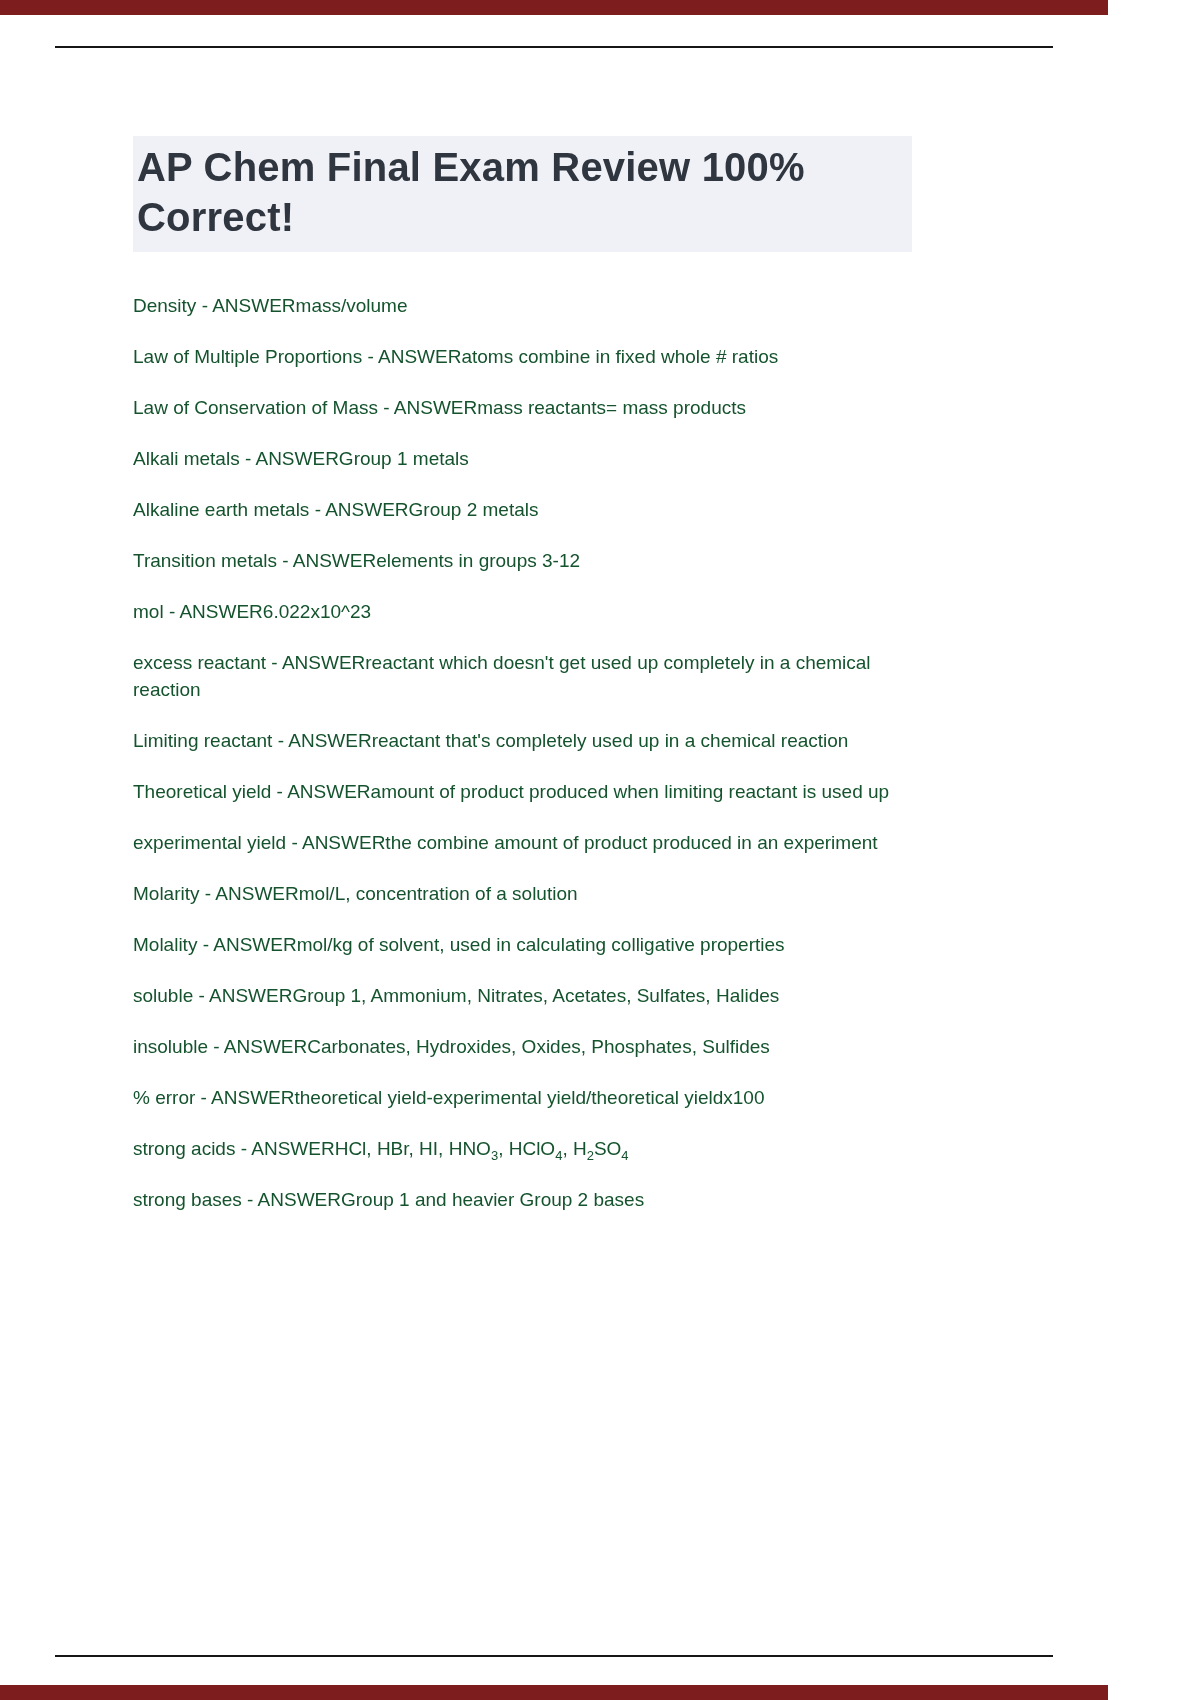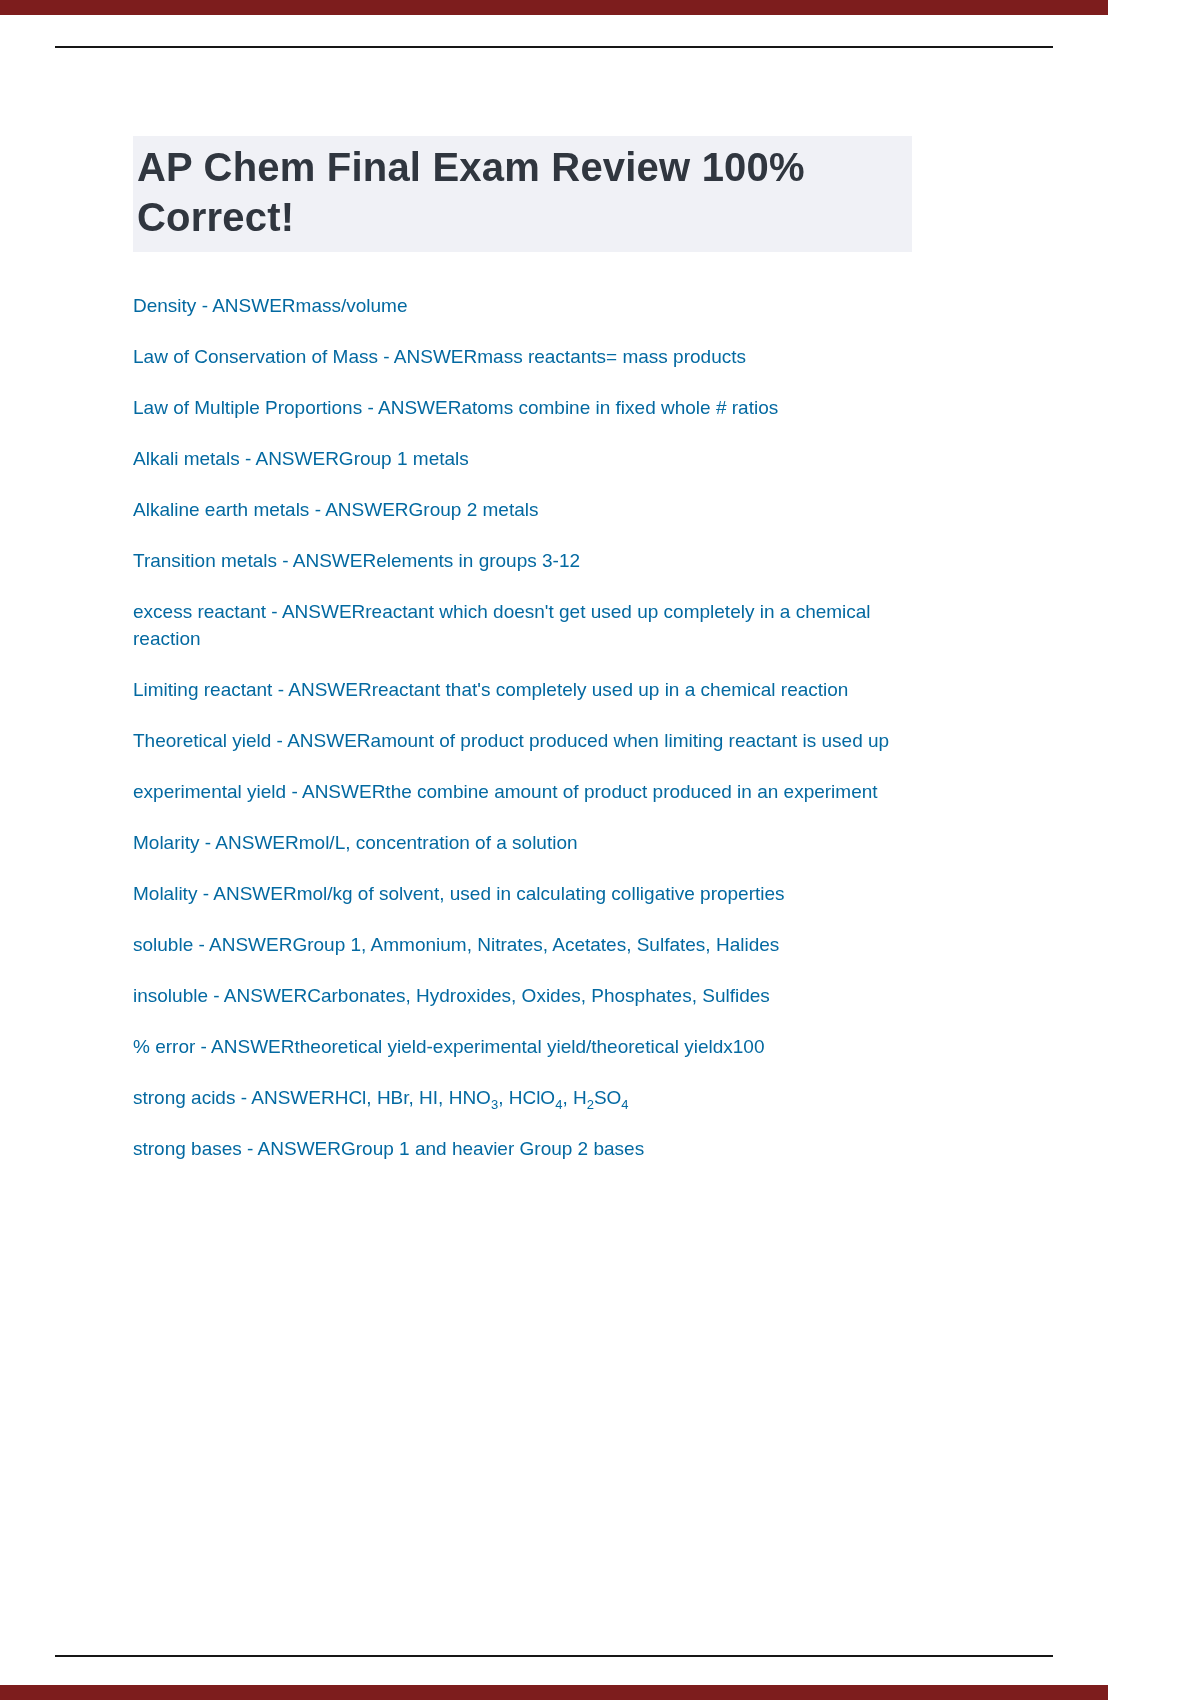--- a/index.html
+++ b/index.html
@@ -43,21 +43,21 @@
     background: #f0f1f6;
     color: #30363f;
     font-size: 40px;
     line-height: 50px;
     font-weight: bold;
     letter-spacing: 0.2px;
   }
   h1.doc-title .title-line { display: block; }
   p.qa {
     margin: 0 0 24px 0;
-    color: #0369a1;
+    color: #14532d;
     font-size: 19px;
     line-height: 27px;
     font-weight: 400;
   }
   p.qa sub {
     font-size: 13px;
     line-height: 0;
   }
 </style>
 </head>
@@ -67,25 +67,26 @@
   <div class="accent-bar top"></div>
   <div class="rule rule-top"></div>
 
   <div class="content">
     <h1 class="doc-title">
       <span class="title-line">AP Chem Final Exam Review 100%</span>
       <span class="title-line">Correct!</span>
     </h1>
 
     <p class="qa">Density - ANSWERmass/volume</p>
+    <p class="qa">Law of Multiple Proportions - ANSWERatoms combine in fixed whole # ratios</p>
     <p class="qa">Law of Conservation of Mass - ANSWERmass reactants= mass products</p>
-    <p class="qa">Law of Multiple Proportions - ANSWERatoms combine in fixed whole # ratios</p>
     <p class="qa">Alkali metals - ANSWERGroup 1 metals</p>
     <p class="qa">Alkaline earth metals - ANSWERGroup 2 metals</p>
     <p class="qa">Transition metals - ANSWERelements in groups 3-12</p>
+    <p class="qa">mol - ANSWER6.022x10^23</p>
     <p class="qa">excess reactant - ANSWERreactant which doesn't get used up completely in a chemical reaction</p>
     <p class="qa">Limiting reactant - ANSWERreactant that's completely used up in a chemical reaction</p>
     <p class="qa">Theoretical yield - ANSWERamount of product produced when limiting reactant is used up</p>
     <p class="qa">experimental yield - ANSWERthe combine amount of product produced in an experiment</p>
     <p class="qa">Molarity - ANSWERmol/L, concentration of a solution</p>
     <p class="qa">Molality - ANSWERmol/kg of solvent, used in calculating colligative properties</p>
     <p class="qa">soluble - ANSWERGroup 1, Ammonium, Nitrates, Acetates, Sulfates, Halides</p>
     <p class="qa">insoluble - ANSWERCarbonates, Hydroxides, Oxides, Phosphates, Sulfides</p>
     <p class="qa">% error - ANSWERtheoretical yield-experimental yield/theoretical yieldx100</p>
 

